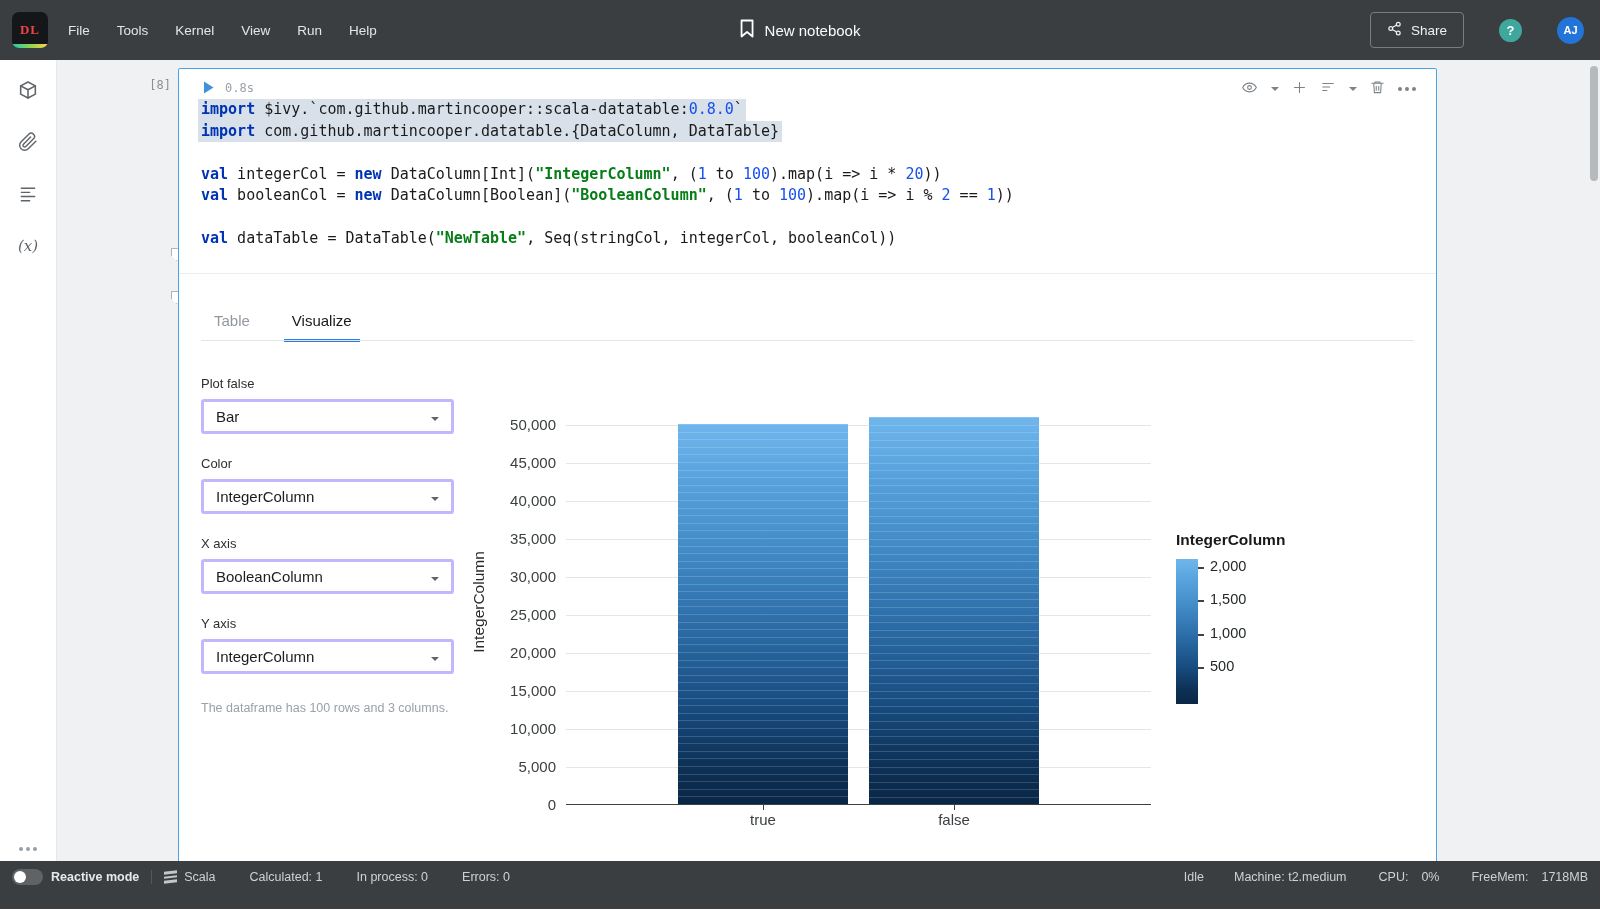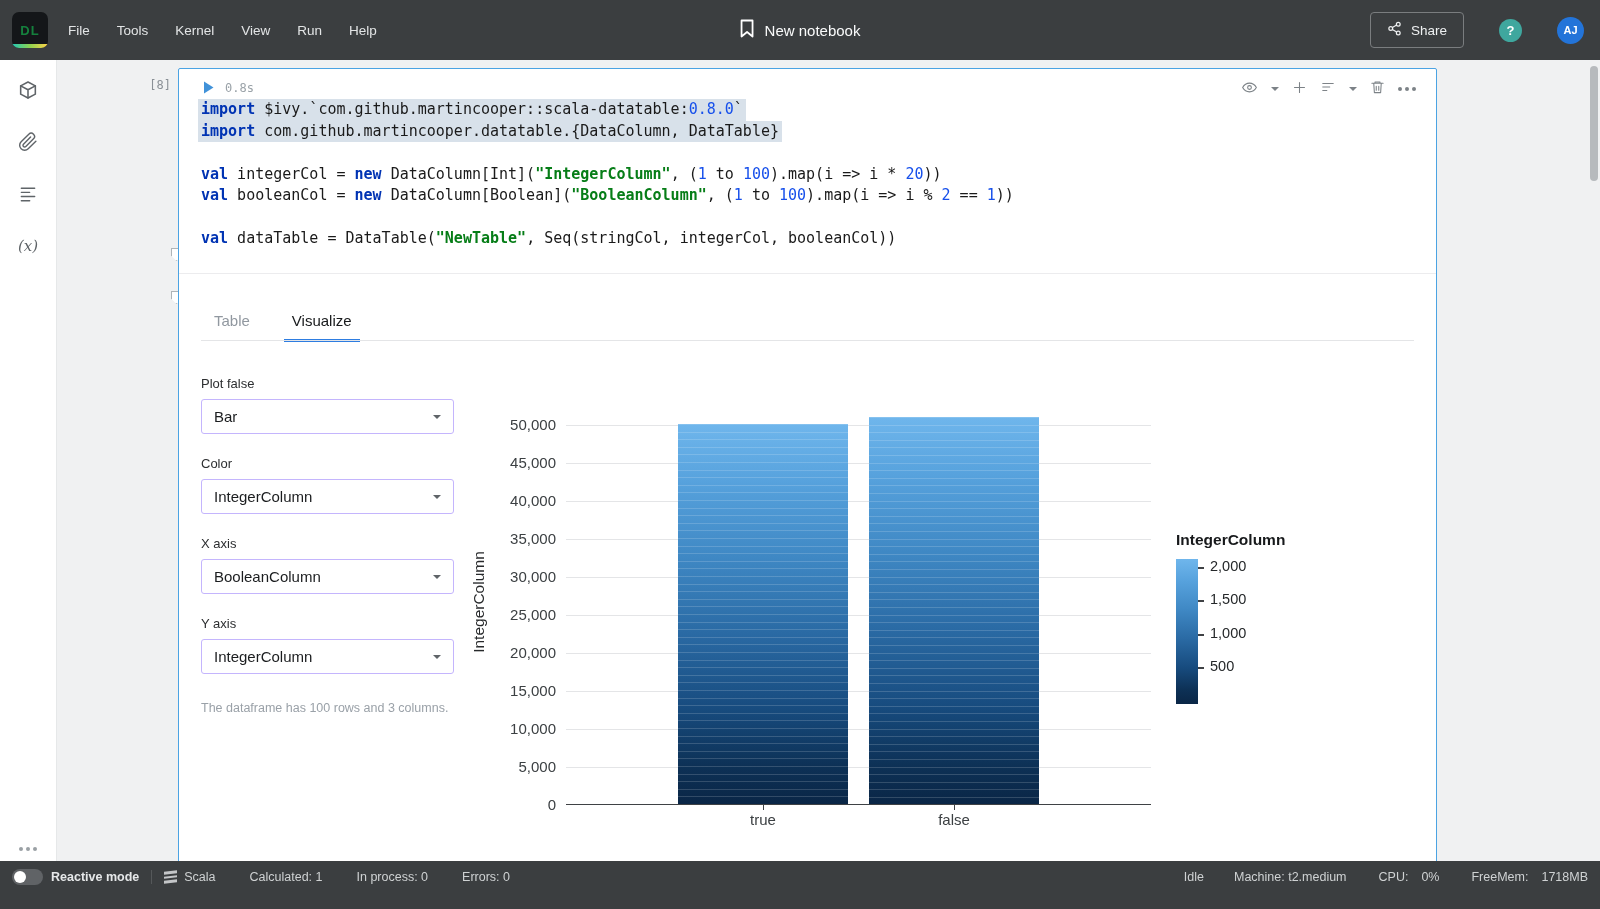--- a/index.html
+++ b/index.html
@@ -4,21 +4,21 @@
 <style>
   *{margin:0;padding:0;box-sizing:border-box}
   html,body{width:1600px;height:909px;overflow:hidden}
   body{font-family:"Liberation Sans",sans-serif;background:#fff}
   .app{width:1600px;height:909px;display:flex;flex-direction:column}
 
   
   .header{flex:0 0 60px;background:#3b3e40;display:flex;align-items:center;position:relative;color:#e8eaeb}
   .logo{position:absolute;left:12px;top:12px;width:36px;height:36px;background:#141619;border-radius:7px;
         display:flex;align-items:center;justify-content:center;overflow:hidden}
-  .logo .dl{color:#15803d;font-family:Liberation Sans, sans-serif;font-weight:bold;font-size:13px;letter-spacing:1px}
+  .logo .dl{color:#ef4444;font-family:Liberation Serif, serif;font-weight:bold;font-size:13px;letter-spacing:1px}
   .logo::after{content:"";position:absolute;left:0;right:0;bottom:0;height:4px;background:linear-gradient(90deg,#21c6b7,#8ed24f,#ffd24a)}
   .menu{display:flex;gap:27px;margin-left:68px;font-size:13.5px;color:#e3e5e6}
   .menu span{cursor:default}
   .header-center{position:absolute;left:50%;top:0;height:60px;transform:translateX(-50%);display:flex;align-items:center;gap:10px}
   .header-center .title{font-size:15px;color:#fafbfb}
   .header-right{position:absolute;right:16px;top:0;height:60px;display:flex;align-items:center;gap:35px}
   .share-btn{display:flex;align-items:center;gap:9px;padding:8px 16px;border:1px solid #7a7d7f;border-radius:4px;font-size:13.5px;color:#eef0f1;background:transparent}
   .help-circle{width:23px;height:23px;border-radius:50%;background:#3fa79e;color:#fff;font-size:13px;font-weight:bold;display:flex;align-items:center;justify-content:center}
   .avatar{width:27px;height:27px;border-radius:50%;background:#2374d9;color:#fff;font-size:11px;font-weight:bold;display:flex;align-items:center;justify-content:center}
 
@@ -62,21 +62,21 @@
   
   .tabs{position:absolute;top:230px;left:27px;height:42px;display:flex;gap:26px}
   .tab{display:flex;align-items:center;padding:0 8px;position:relative;font-size:15px;color:#9198a0}
   .tab.active{color:#17191b}
   .tab.active::after{content:"";position:absolute;left:0;right:0;bottom:-1px;height:3px;background:#2e7de1}
   .tabs-hr{position:absolute;top:271px;left:22px;right:22px;height:1px;background:#e4e5e7}
 
   
   .ctl-group{position:absolute;left:22px;width:253px}
   .ctl-label{font-size:13px;color:#2c2e30;margin-bottom:8px}
-  .ctl-select{width:253px;height:35px;border:1px solid #c4b5fd;border-radius:3px;background:#fff;display:flex;align-items:center;padding:0 12px;font-size:15px;color:#1b1d1f;position:relative}
+  .ctl-select{width:253px;height:35px;border:3px solid #c4b5fd;border-radius:3px;background:#fff;display:flex;align-items:center;padding:0 12px;font-size:15px;color:#1b1d1f;position:relative}
   .ctl-caret{position:absolute;right:12px;top:15px;width:0;height:0;border:4.5px solid transparent;border-top-color:#5f6468}
   .df-note{position:absolute;left:22px;top:632px;font-size:12.5px;color:#9aa1a8}
 
   
   .chart-area{position:absolute;left:387px;top:332px;width:585px;height:404px;border-bottom:1px solid #3f4245}
   .gridline{position:absolute;left:0;width:585px;height:1px;background:#e4e5e7}
   .ytick{position:absolute;left:-105px;width:95px;text-align:right;font-size:15px;color:#3c4043}
   .bar{position:absolute;bottom:0;width:170px;
        background-image:
          repeating-linear-gradient(to bottom, rgba(255,255,255,0.16) 0px, rgba(255,255,255,0.16) 1px, rgba(255,255,255,0) 1px, rgba(255,255,255,0) 7.6px),

